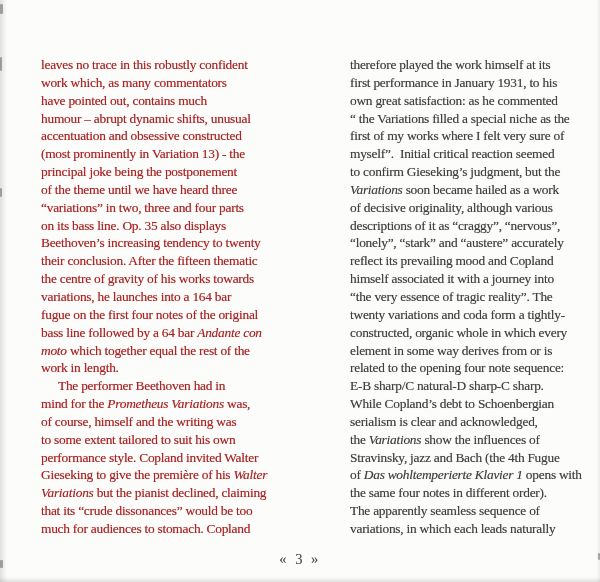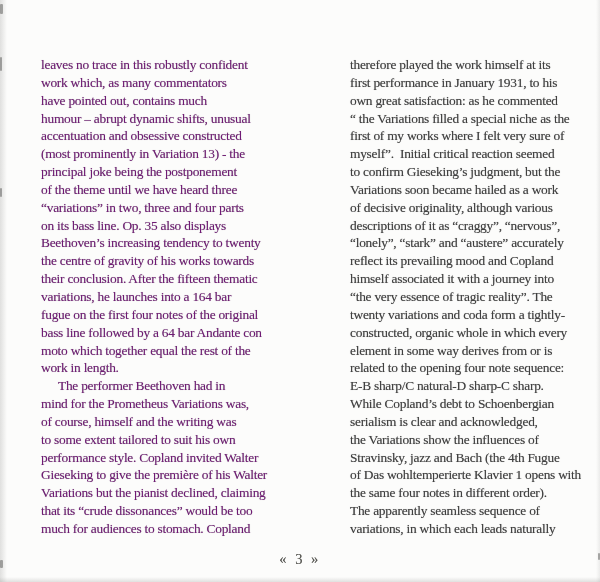--- a/index.html
+++ b/index.html
@@ -22,21 +22,21 @@
     font-size: 13.4px;
     line-height: 17.85px;
     letter-spacing: -0.25px;
     color: #404040;
     text-shadow: 0 0 0.7px rgba(80,80,80,0.55);
   }
   .col-left  { left: 41px; }
   .col-right { left: 307px; }
   .line { white-space: pre; height: 17.85px; }
   .line.indent { padding-left: 17px; }
-  .it { }
+  .it { font-style: italic; }
   .footer {
     position: absolute;
     left: 0;
     right: 0;
     top: 551px;
     text-align: center;
     font-size: 14.5px;
     color: #555550;
     letter-spacing: 2.5px;
     text-shadow: 0 0 0.6px rgba(90,90,90,0.5);
@@ -75,34 +75,34 @@
 <div class="page" style="background: rgb(252, 252, 251);">
   <div class="edge-left"></div>
   <div class="edge-right"></div>
   <div class="edge-bottom"></div>
   <div class="speck speck-1"></div>
   <div class="speck speck-2"></div>
   <div class="speck speck-3"></div>
   <div class="speck speck-4"></div>
   <div class="speck speck-5"></div>
 
-  <div class="col col-left" style="color: #701a75;">
+  <div class="col col-left" style="color: #b91c1c;">
       <div class="line"><span>leaves no trace in this robustly confident</span></div>
       <div class="line"><span>work which, as many commentators</span></div>
       <div class="line"><span>have pointed out, contains much</span></div>
       <div class="line"><span>humour – abrupt dynamic shifts, unusual</span></div>
       <div class="line"><span>accentuation and obsessive constructed</span></div>
       <div class="line"><span>(most prominently in Variation 13) - the</span></div>
       <div class="line"><span>principal joke being the postponement</span></div>
       <div class="line"><span>of the theme until we have heard three</span></div>
       <div class="line"><span>“variations” in two, three and four parts</span></div>
       <div class="line"><span>on its bass line. Op. 35 also displays</span></div>
       <div class="line"><span>Beethoven’s increasing tendency to twenty</span></div>
+      <div class="line"><span>their conclusion. After the fifteen thematic</span></div>
       <div class="line"><span>the centre of gravity of his works towards</span></div>
-      <div class="line"><span>their conclusion. After the fifteen thematic</span></div>
       <div class="line"><span>variations, he launches into a 164 bar</span></div>
       <div class="line"><span>fugue on the first four notes of the original</span></div>
       <div class="line"><span>bass line followed by a 64 bar </span><span class="it">Andante con</span></div>
       <div class="line"><span class="it">moto</span><span> which together equal the rest of the</span></div>
       <div class="line"><span>work in length.</span></div>
       <div class="line indent"><span>The performer Beethoven had in</span></div>
       <div class="line"><span>mind for the </span><span class="it">Prometheus Variations</span><span> was,</span></div>
       <div class="line"><span>of course, himself and the writing was</span></div>
       <div class="line"><span>to some extent tailored to suit his own</span></div>
       <div class="line"><span>performance style. Copland invited Walter</span></div>

